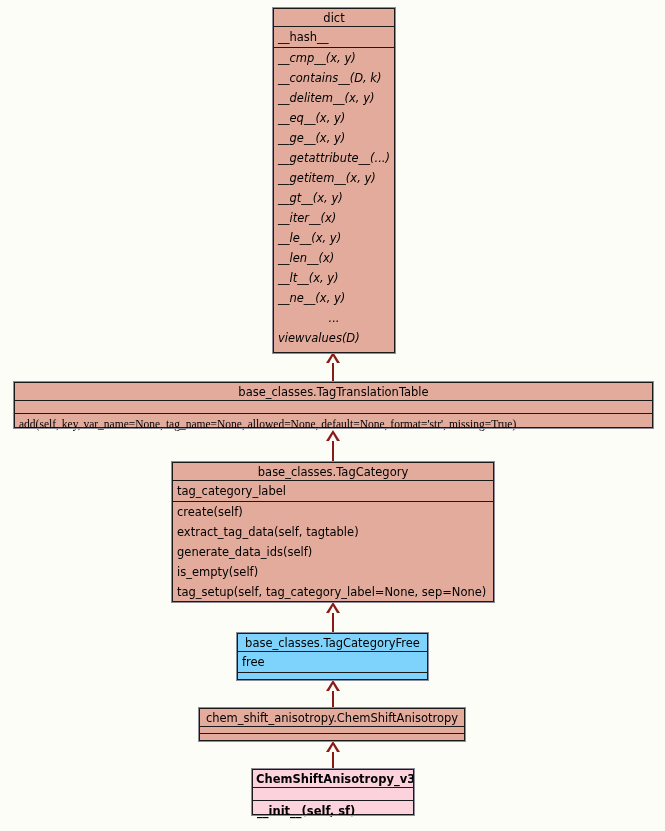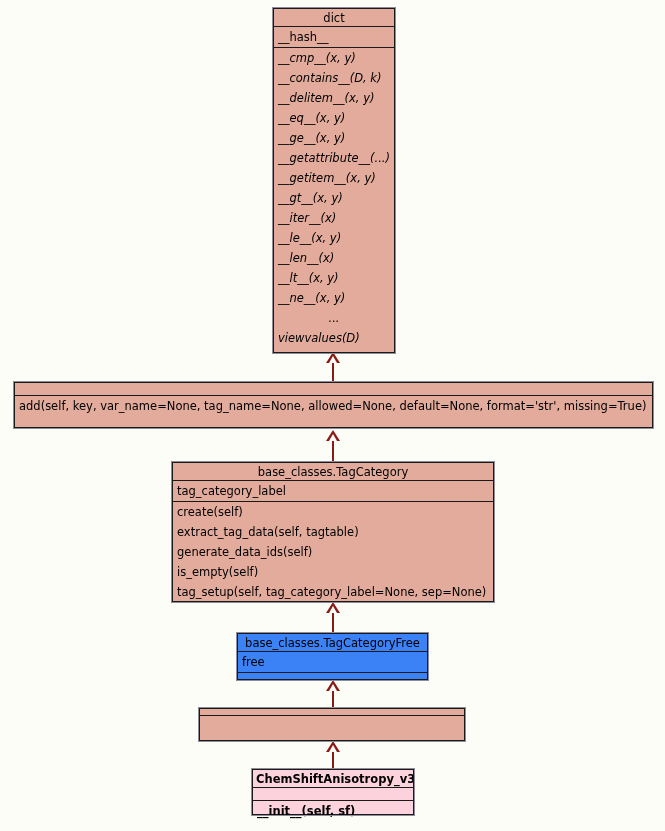--- a/index.html
+++ b/index.html
@@ -147,49 +147,51 @@
       <div class="uml-row">__le__(x, y)</div>
       <div class="uml-row">__len__(x)</div>
       <div class="uml-row">__lt__(x, y)</div>
       <div class="uml-row">__ne__(x, y)</div>
       <div class="uml-row center">...</div>
       <div class="uml-row">viewvalues(D)</div>
     </div>
   </div>
 
   <div class="uml-box" style="left: 14px; top: 382px; width: 639px; height: 46px; background: rgb(227, 171, 155); border-color: rgb(26, 26, 26);">
+    <div class="uml-title" style="border-bottom-color: rgb(26, 26, 26);">base_classes.TagTranslationTable</div>
     <div class="uml-compartment empty" style="border-bottom-color: rgb(26, 26, 26);"></div>
-    <div class="uml-compartment last" style="border-bottom-color: rgb(26, 26, 26);">
+    <div class="uml-compartment last" style="border-bottom-color: rgb(26, 26, 26); font-family: Liberation Serif, serif;">
       <div class="uml-row">add(self, key, var_name=None, tag_name=None, allowed=None, default=None, format='str', missing=True)</div>
     </div>
   </div>
 
   <div class="uml-box" style="left: 172px; top: 462px; width: 322px; height: 140px; background: rgb(227, 171, 155); border-color: rgb(26, 26, 26);">
     <div class="uml-title" style="border-bottom-color: rgb(26, 26, 26);">base_classes.TagCategory</div>
     <div class="uml-compartment" style="border-bottom-color: rgb(26, 26, 26);">
       <div class="uml-row">tag_category_label</div>
     </div>
     <div class="uml-compartment last" style="border-bottom-color: rgb(26, 26, 26);">
       <div class="uml-row">create(self)</div>
       <div class="uml-row">extract_tag_data(self, tagtable)</div>
       <div class="uml-row">generate_data_ids(self)</div>
       <div class="uml-row">is_empty(self)</div>
       <div class="uml-row">tag_setup(self, tag_category_label=None, sep=None)</div>
     </div>
   </div>
 
-  <div class="uml-box" style="left: 237px; top: 633px; width: 191px; height: 47px; background: #3b82f6; border-color: rgb(26, 26, 26);">
+  <div class="uml-box" style="left: 237px; top: 633px; width: 191px; height: 47px; background: #7dd3fc; border-color: rgb(26, 26, 26);">
     <div class="uml-title" style="border-bottom-color: rgb(26, 26, 26);">base_classes.TagCategoryFree</div>
     <div class="uml-compartment" style="border-bottom-color: rgb(26, 26, 26);">
       <div class="uml-row">free</div>
     </div>
     <div class="uml-compartment last empty" style="border-bottom-color: rgb(26, 26, 26);"></div>
   </div>
 
   <div class="uml-box" style="left: 199px; top: 708px; width: 266px; height: 33px; background: rgb(227, 171, 155); border-color: rgb(26, 26, 26);">
+    <div class="uml-title" style="border-bottom-color: rgb(26, 26, 26);">chem_shift_anisotropy.ChemShiftAnisotropy</div>
     <div class="uml-compartment empty" style="height: 7px; border-bottom-color: rgb(26, 26, 26);"></div>
     <div class="uml-compartment last empty" style="height: 7px; border-bottom-color: rgb(26, 26, 26);"></div>
   </div>
 
   <div class="uml-box light" style="left: 252px; top: 769px; width: 162px; height: 46px; background: rgb(252, 211, 220); border-color: rgb(26, 26, 26);">
     <div class="uml-title" style="border-bottom-color: rgb(26, 26, 26);">ChemShiftAnisotropy_v3_1</div>
     <div class="uml-compartment empty" style="border-bottom-color: rgb(26, 26, 26);"></div>
     <div class="uml-compartment last" style="border-bottom-color: rgb(26, 26, 26);">
       <div class="uml-row">__init__(self, sf)</div>
     </div>

